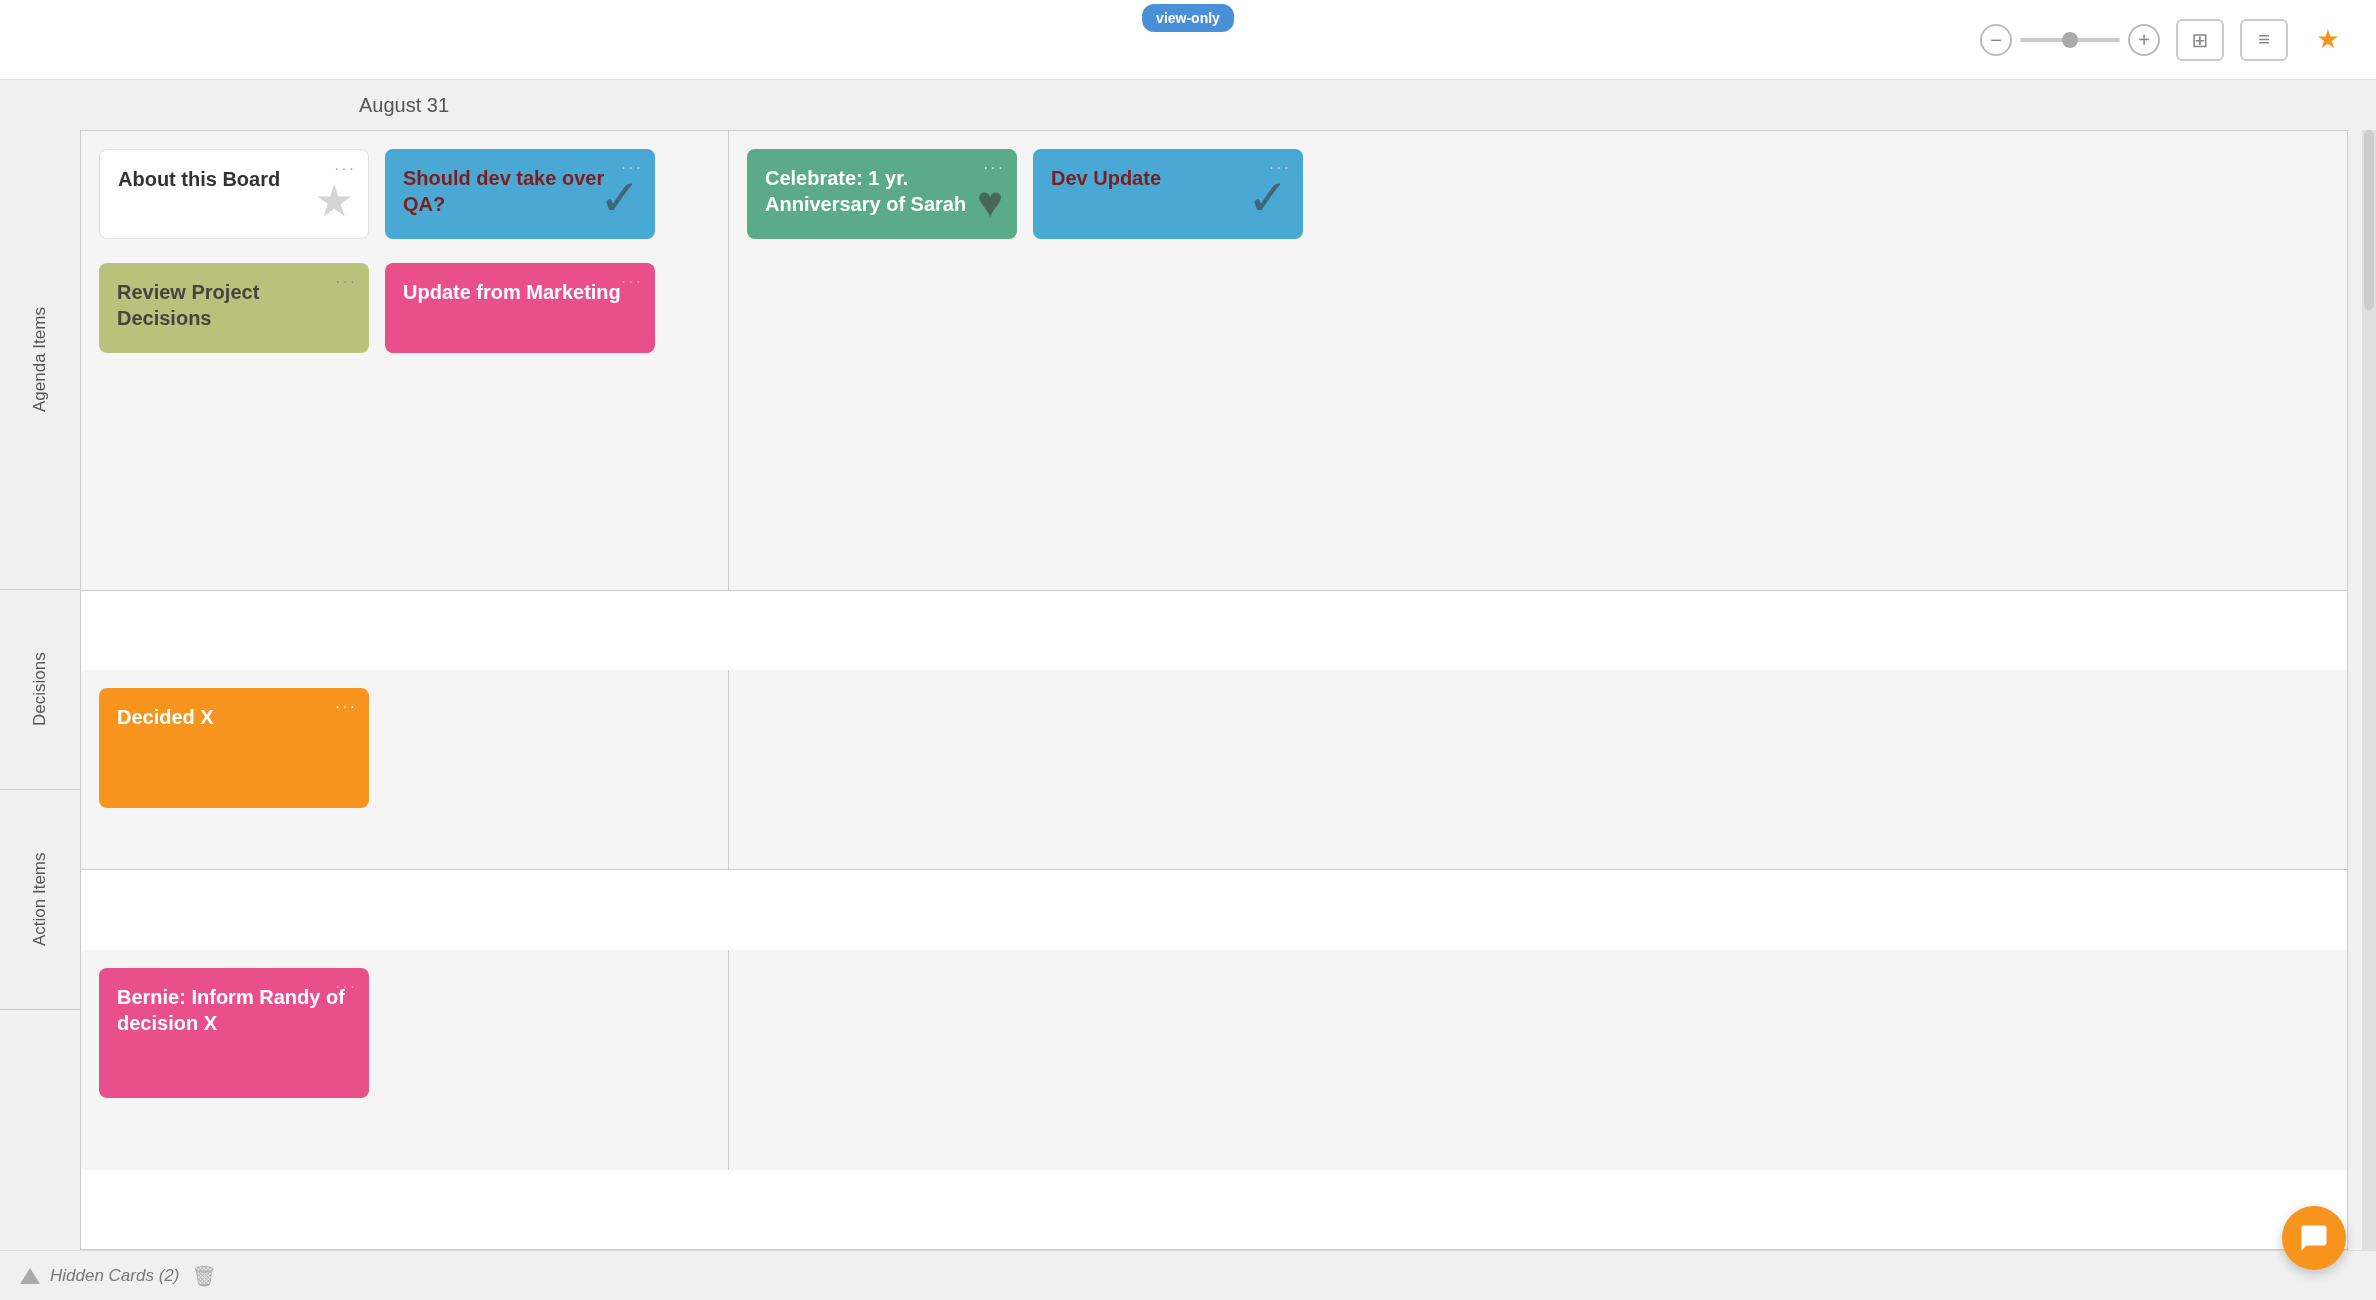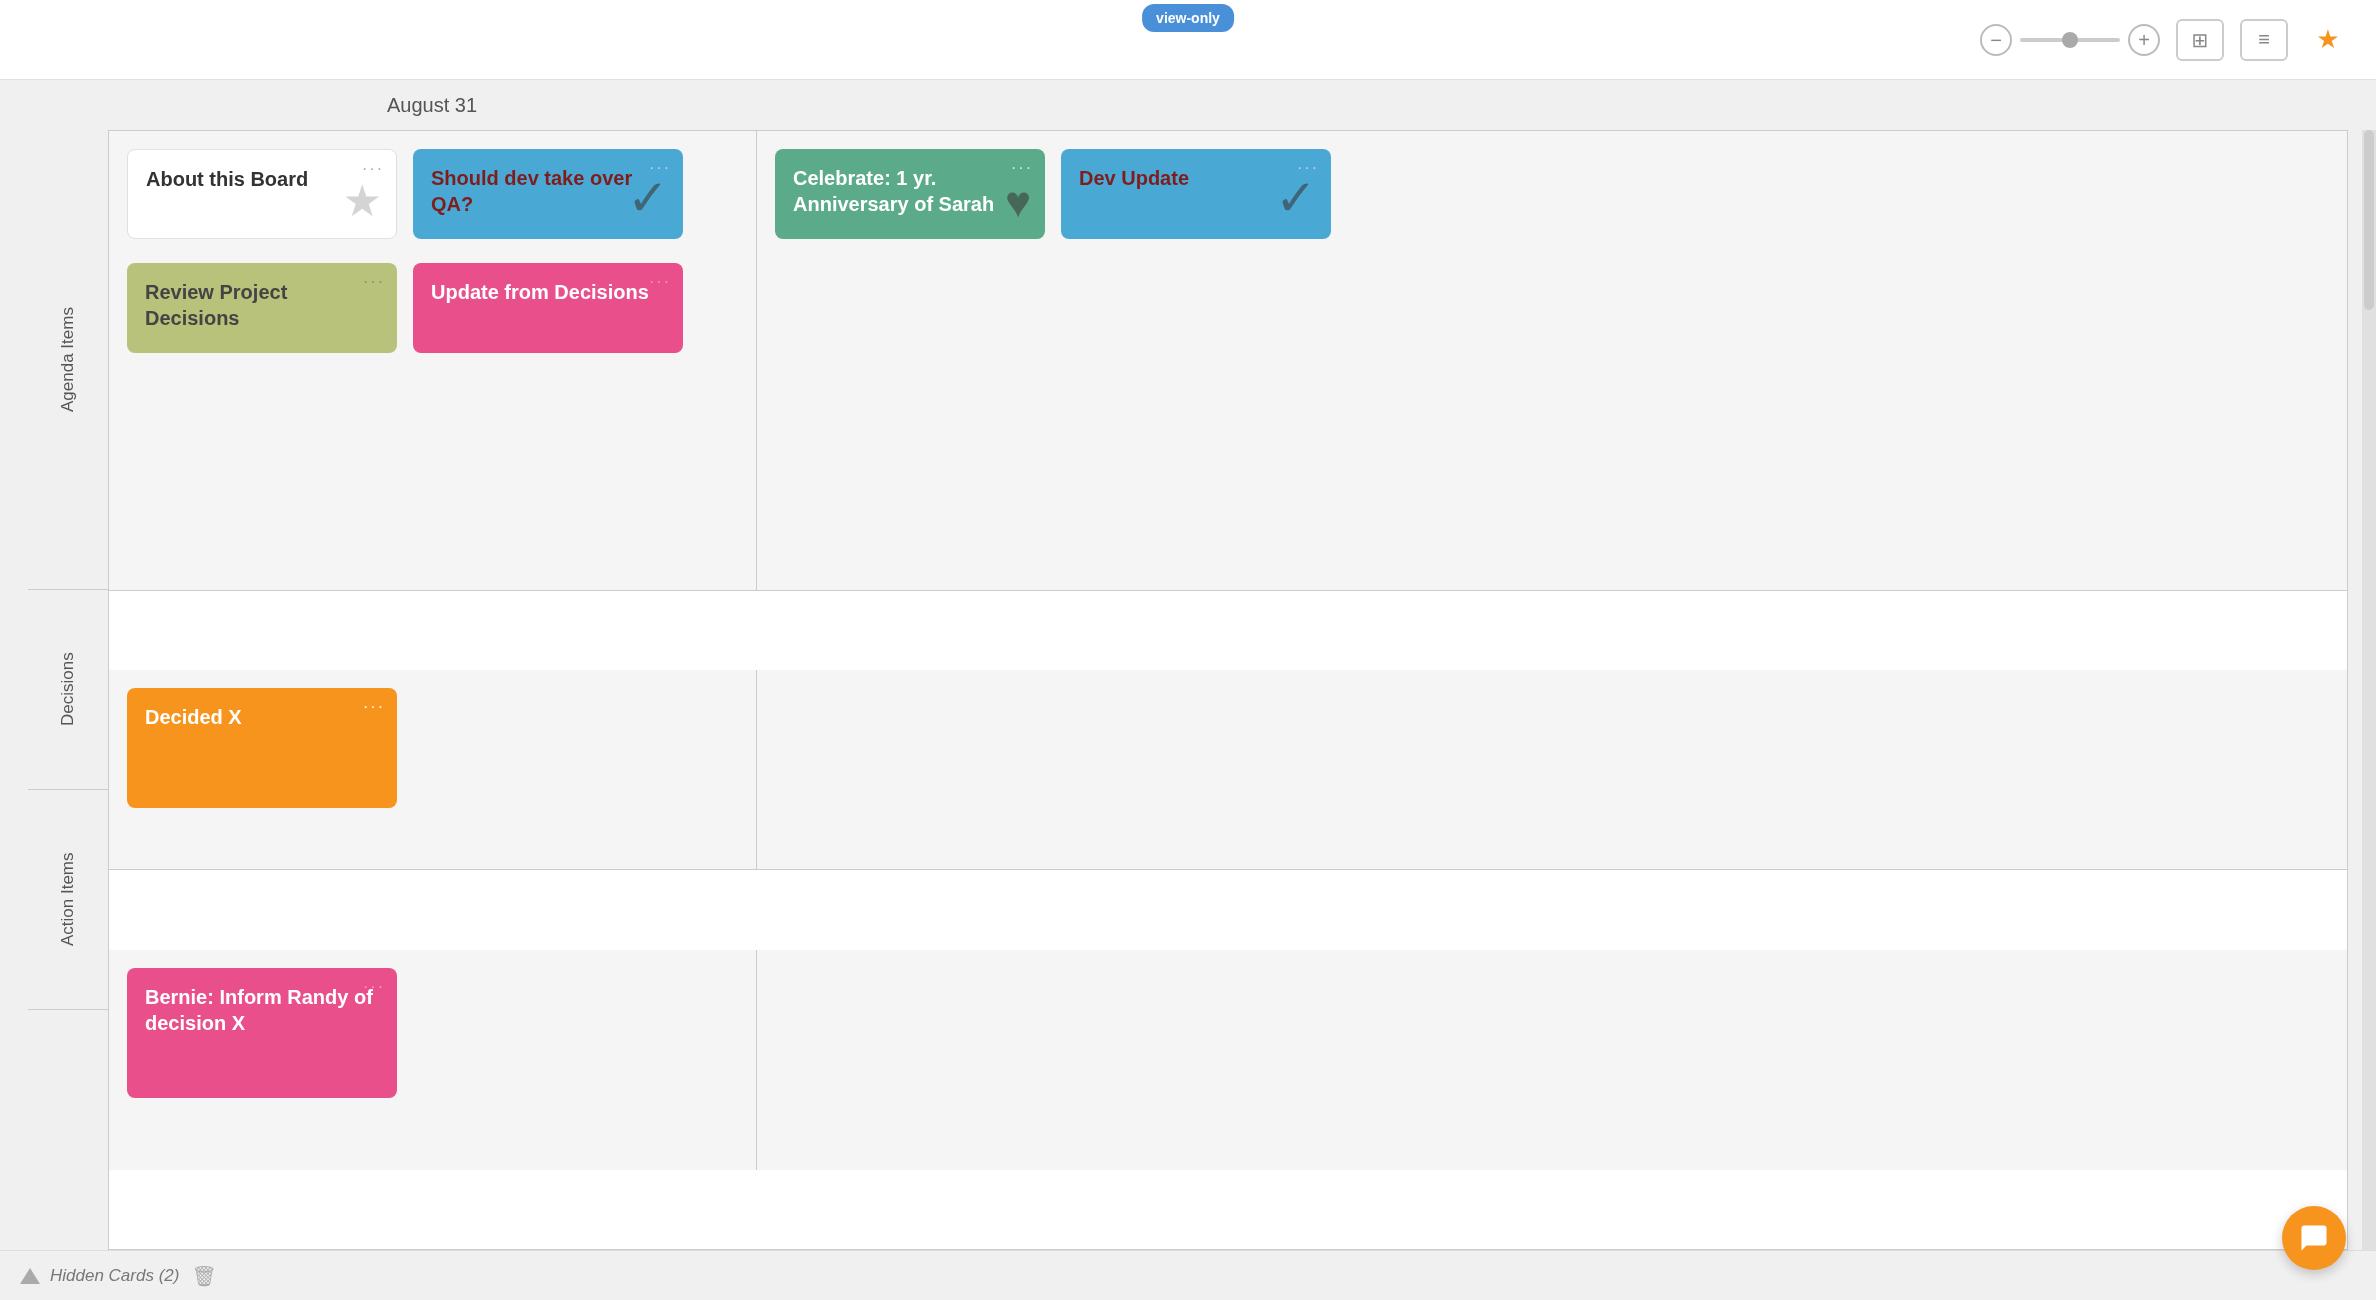--- a/index.html
+++ b/index.html
@@ -116,21 +116,20 @@
       cursor: pointer;
       font-size: 26px;
       color: #f7941d;
     }
 
     
     .main-content {
       display: flex;
       height: calc(1300px - 80px - 50px);
       overflow: hidden;
-      padding-left: 28px;
     }
 
     
     .board-container {
       flex: 1;
       display: flex;
       flex-direction: column;
       overflow: hidden;
     }
 
@@ -373,21 +372,21 @@
             <span class="card-icon checkmark-icon">✓</span>
           </div>
 
           <div class="card card-olive" style="margin-top:8px;">
             <span class="card-menu" style="color:#888;">···</span>
             <div class="card-title">Review Project Decisions</div>
           </div>
 
           <div class="card card-pink" style="margin-top:8px;">
             <span class="card-menu" style="color:#f9b;">···</span>
-            <div class="card-title">Update from Decisions</div>
+            <div class="card-title">Update from Marketing</div>
           </div>
         </div>
 
         <div class="grid-cell" style="height:460px; border-right:none;">
 
           <div class="card card-teal">
             <span class="card-menu" style="color:#cef;">···</span>
             <div class="card-title">Celebrate: 1 yr. Anniversary of Sarah</div>
             <span class="card-icon heart-icon">♥</span>
           </div>

